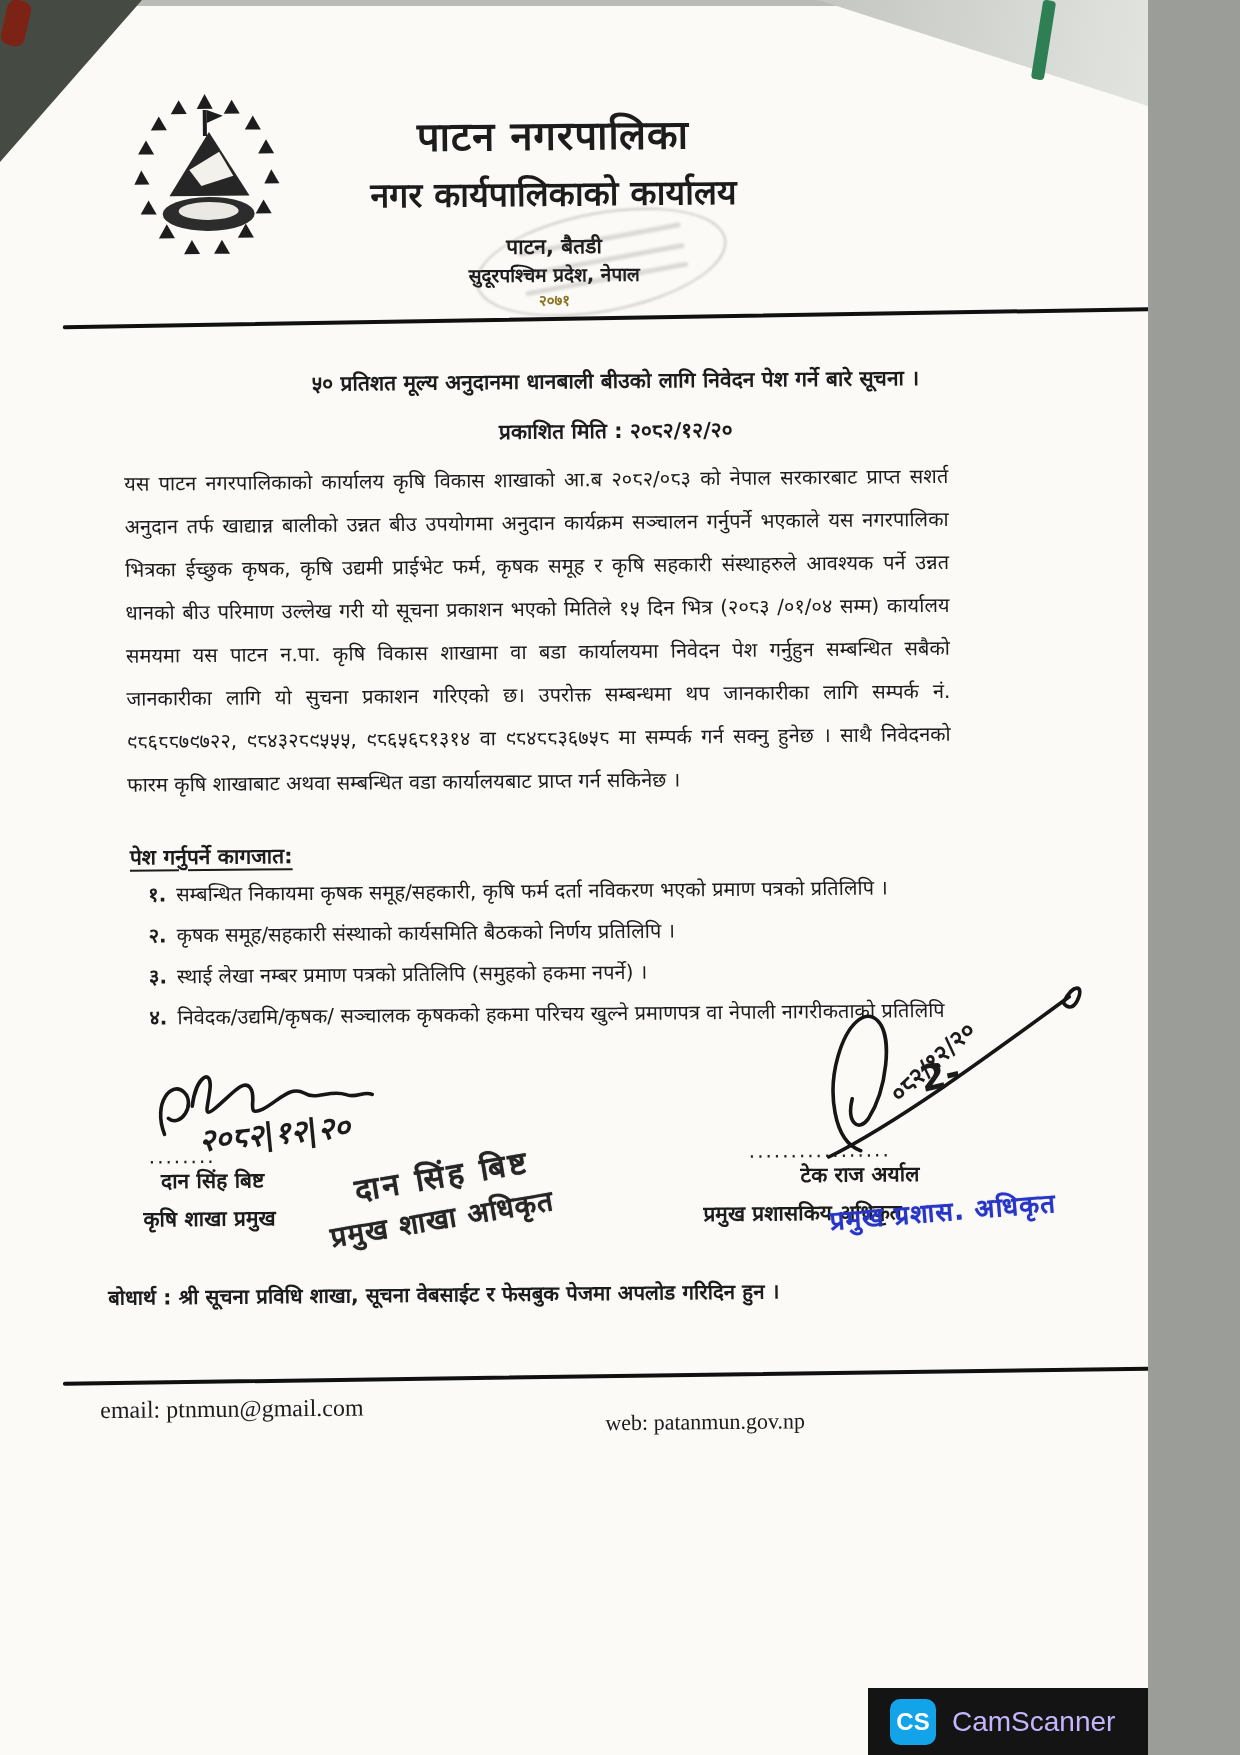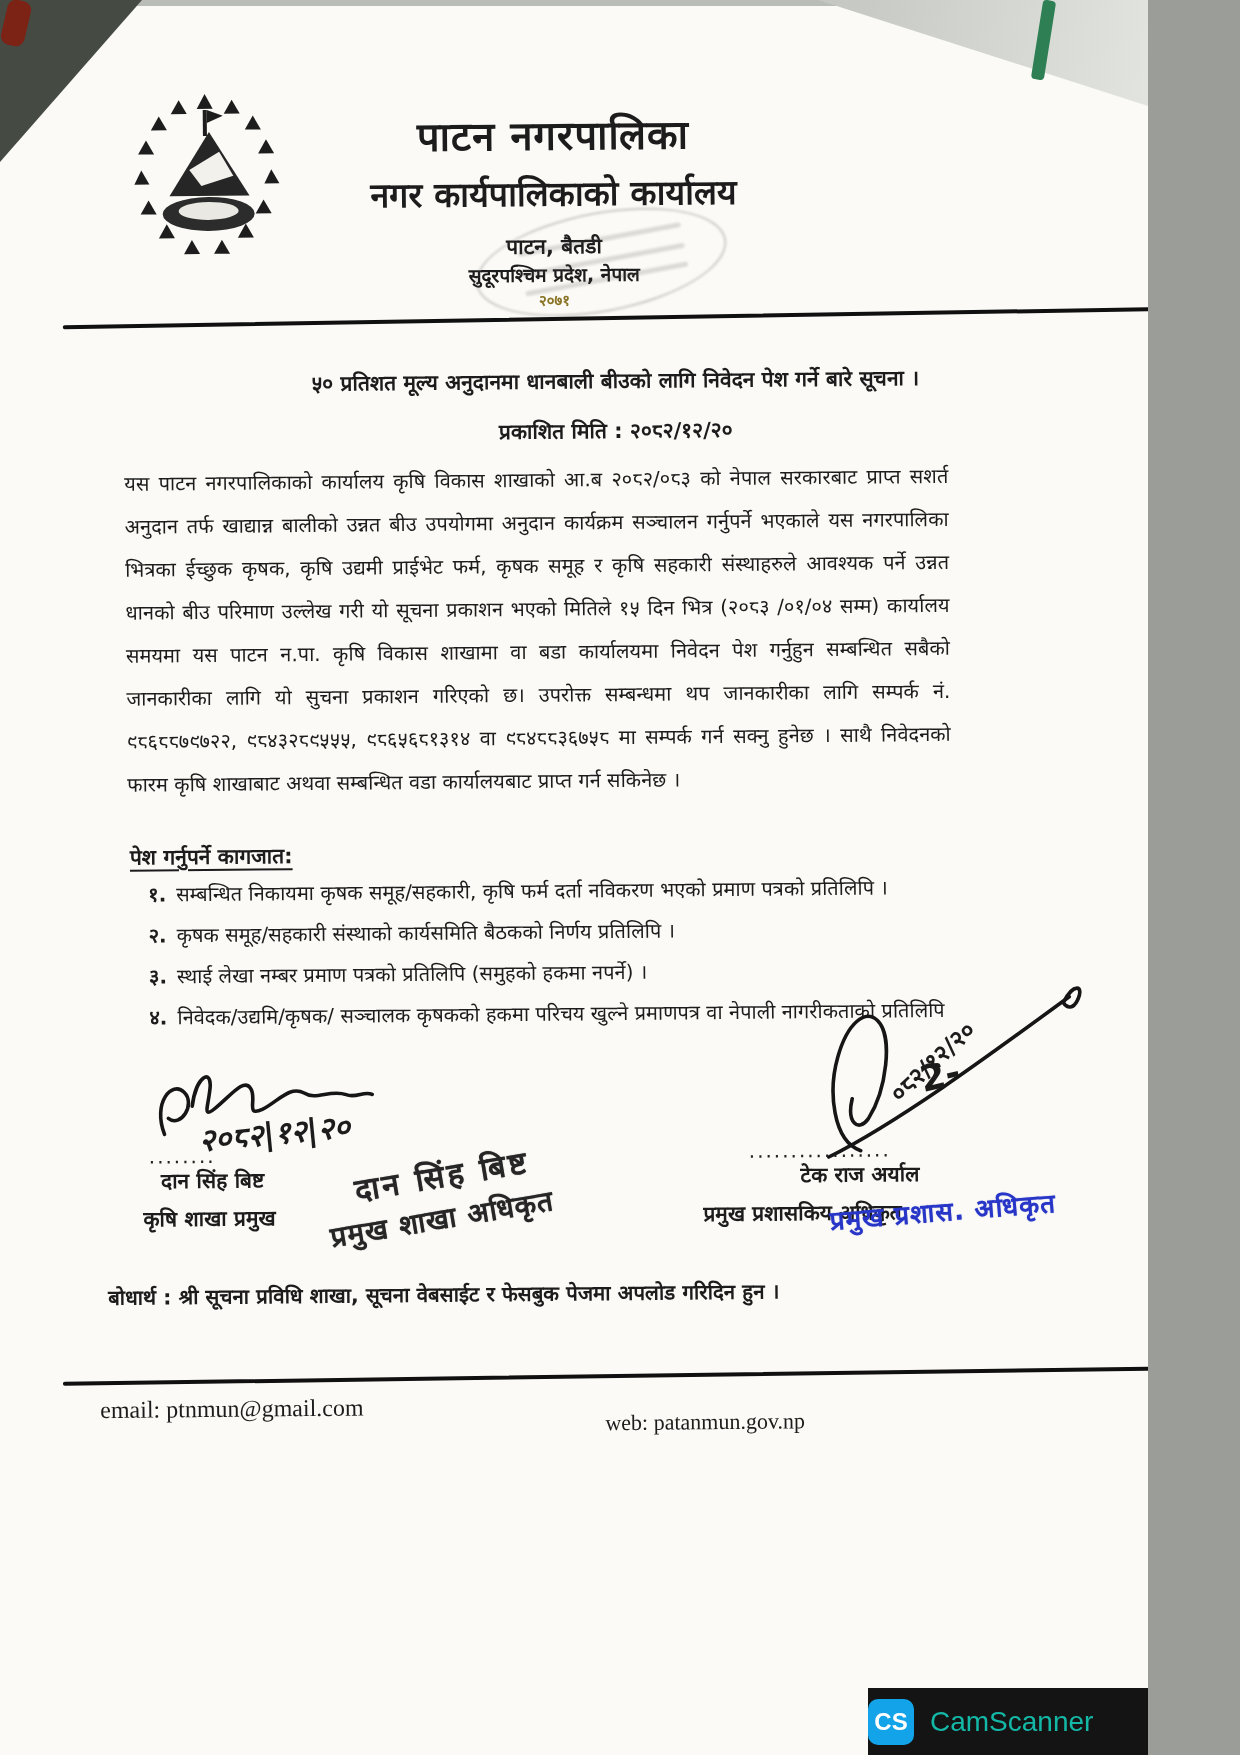--- a/index.html
+++ b/index.html
@@ -72,25 +72,25 @@
   .stamp-r{left:826px;top:1196px;font-size:26px;font-weight:700;color:#2836c8;
            transform:rotate(-4deg);letter-spacing:1px;text-shadow:0 0 1px rgba(40,54,200,.55);}
 
   .bodhartha{left:104px;top:1278px;width:900px;font-size:20.5px;font-weight:600;}
 
   .email{left:95px;top:1392px;font-size:24px;font-family:"Liberation Serif","DejaVu Serif",serif;}
   .web{left:600px;top:1410px;font-size:22px;font-family:"Liberation Serif","DejaVu Serif",serif;}
 
   
   .cs-bar{position:absolute;left:868px;top:1688px;width:372px;height:67px;background:#141414;
-          display:flex;align-items:center;gap:16px;box-sizing:border-box;z-index:8;
+          display:flex;align-items:center;gap:16px;padding-left:22px;box-sizing:border-box;z-index:8;
           font-family:"Liberation Sans","DejaVu Sans",sans-serif;}
   .cs-icon{width:46px;height:46px;border-radius:10px;background:#12a3e9;color:#fff;font-weight:700;
            font-size:24px;display:flex;align-items:center;justify-content:center;}
-  .cs-label{color:#14b8a6;font-size:28px;font-weight:500;}
+  .cs-label{color:#c4b5fd;font-size:28px;font-weight:500;}
 </style>
 </head>
 <body>
 
 <div class="canvas">
 
   <div class="top-strip"></div>
   <div class="corner-tl">
     <div class="red-mark"></div>
   </div>

